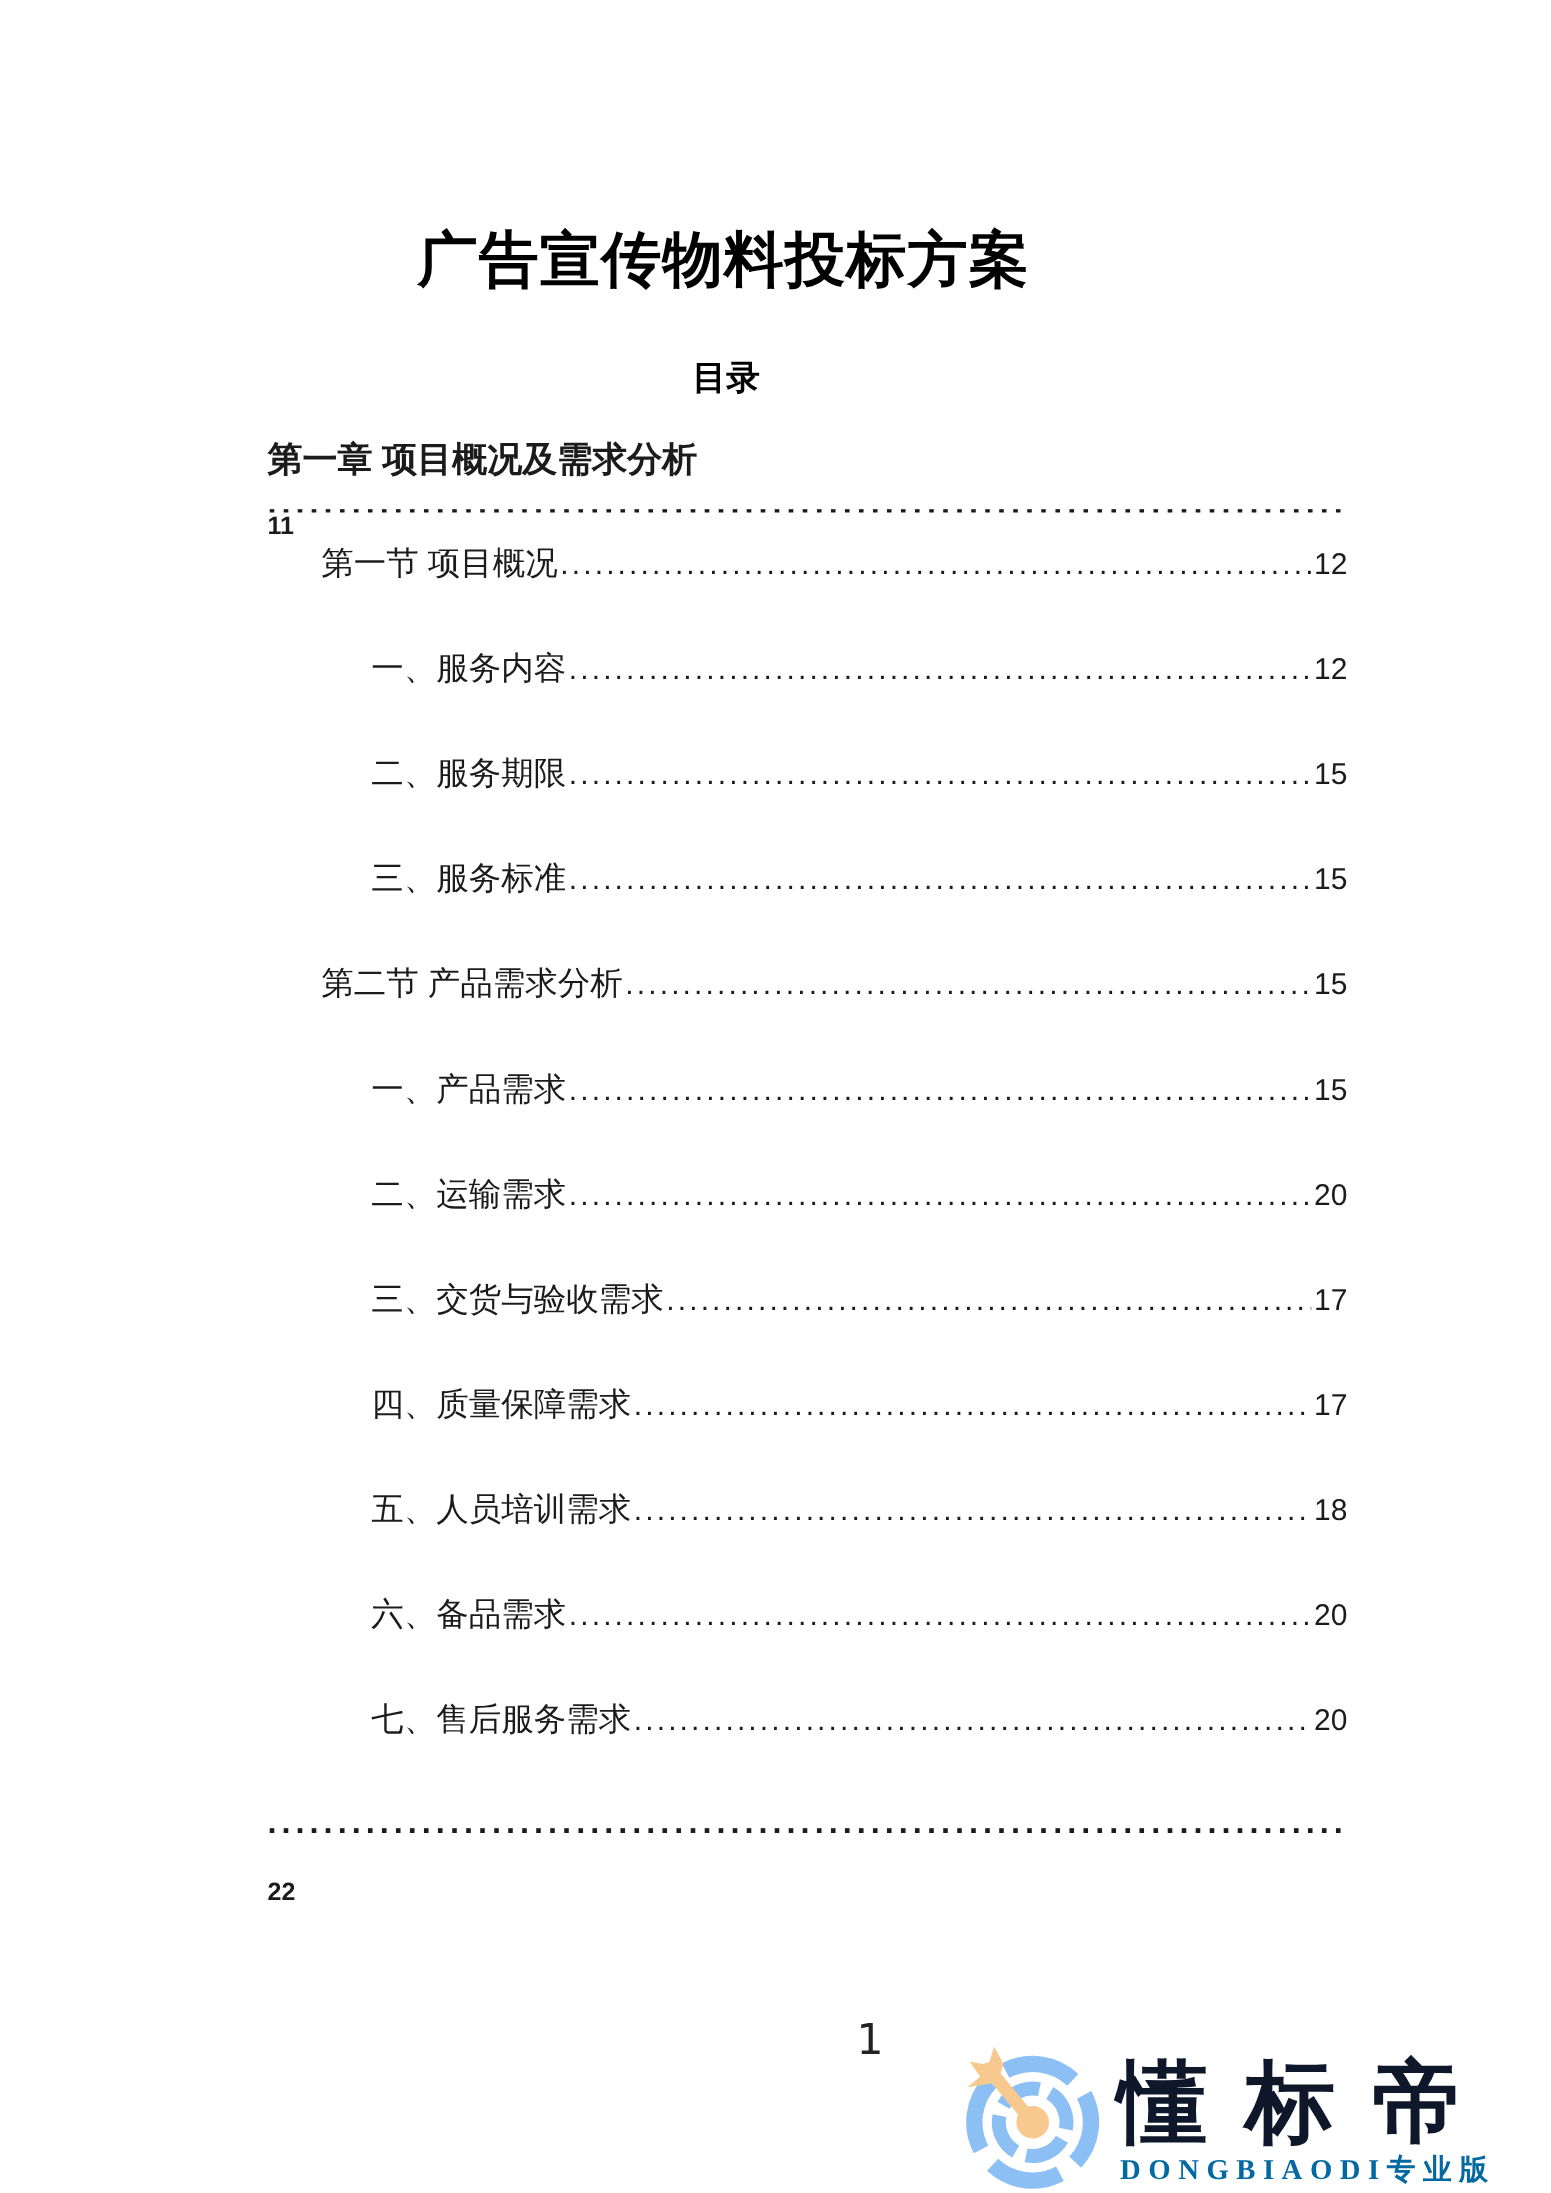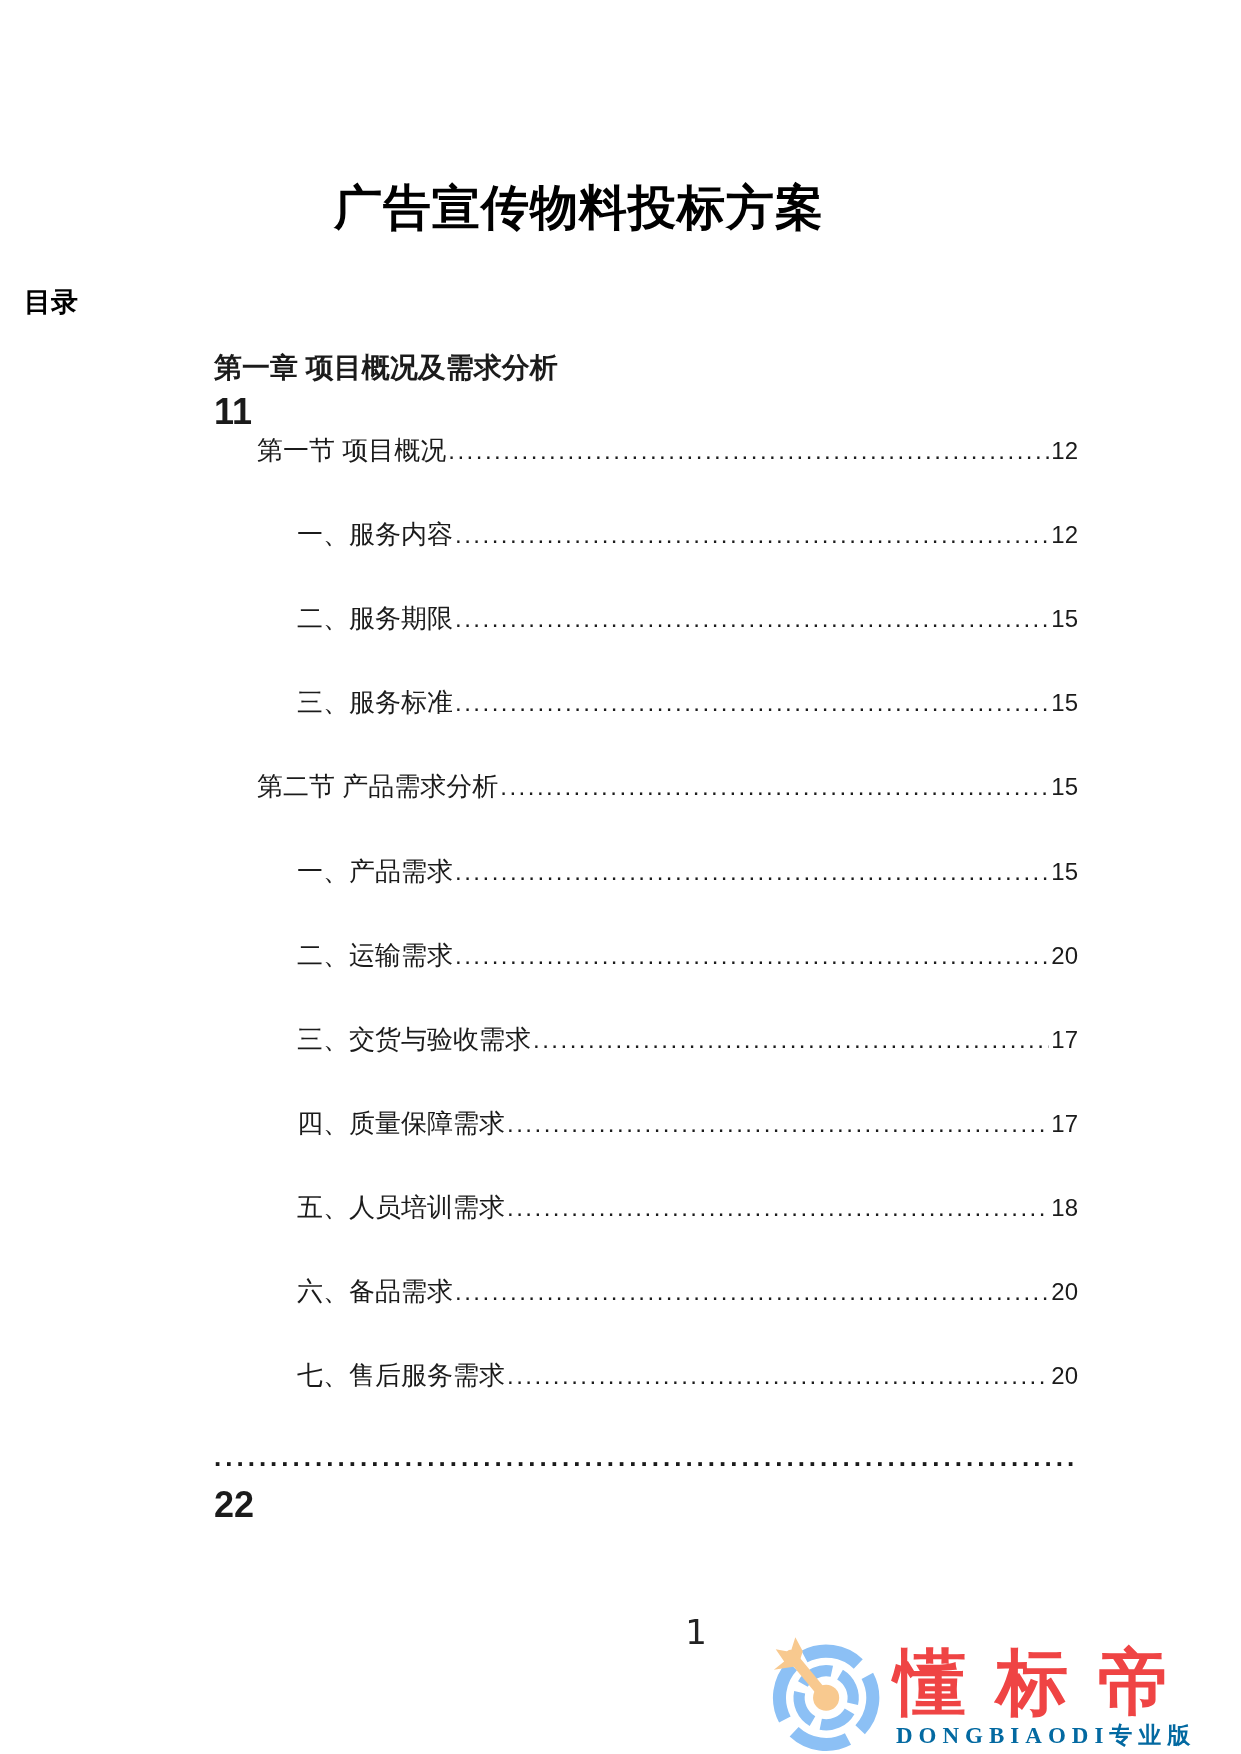--- a/index.html
+++ b/index.html
@@ -14,20 +14,21 @@
   }
   .doc-title{
     position:absolute;top:176px;left:0;width:1110px;
     text-align:center;
     font-size:48px;font-weight:700;
     letter-spacing:1px;
     color:#000;
   }
   .toc-heading{
     position:absolute;top:284px;left:0;width:1114px;
+    text-align:center;
     font-size:27px;font-weight:700;
     color:#000;
   }
   .toc{
     position:absolute;top:349px;left:188px;width:866px;
   }
   .toc-row{
     height:84.1px;
     display:flex;align-items:baseline;
     white-space:nowrap;
@@ -39,21 +40,21 @@
     margin:0 2px;
   }
   .toc-row .pageno{flex:0 0 auto;text-align:right;}
   .toc-row.chapter{font-size:28px;font-weight:700;flex-direction:column;}
   .toc-row.chapter .leader{letter-spacing:4px;font-size:26px;}
   .toc-row.section,.toc-row.item{font-size:26px;font-weight:400;}
   .toc-row.section .leader,.toc-row.item .leader{letter-spacing:2.5px;font-size:24px;}
   .toc-row.section .label{padding-left:45px;}
   .toc-row.item .label{padding-left:85px;}
   .toc-row .pageno{font-size:24px;}
-  .toc-row.chapter .pageno{font-weight:700;font-size:36px;}
+  .toc-row.chapter .pageno{font-weight:700;font-size:20px;}
   .footer-pagenum{
     position:absolute;top:1612px;left:652px;width:40px;
     text-align:center;
     font-size:34px;
     font-family:"DejaVu Sans","Liberation Sans",sans-serif;
     color:#222;
   }
   .brand{position:absolute;left:740px;top:1630px;width:430px;height:124px;}
   .brand-icon{position:absolute;left:8px;top:6px;}
   .brand-cn{
@@ -157,17 +158,17 @@
       <g transform="rotate(-28 58 66)">
         <circle cx="58" cy="66" r="50" fill="none" stroke="#8cc0f5" stroke-width="14" stroke-dasharray="62 16.5"></circle>
       </g>
       <g transform="rotate(30 58 66)">
         <circle cx="58" cy="66" r="29" fill="none" stroke="#8cc0f5" stroke-width="12" stroke-dasharray="36 9.55"></circle>
       </g>
       <path d="M2,36 L13,27 L4,14 L20,17 L25,1 L33,16 L28,32 Z" fill="#f8c98f"></path>
       <line x1="20" y1="20" x2="58" y2="66" stroke="#f8c98f" stroke-width="11" stroke-linecap="round"></line>
       <circle cx="58" cy="66" r="14" fill="#f8c98f"></circle>
     </svg>
-    <div class="brand-cn" style="color: #ef4444;">懂标帝</div>
+    <div class="brand-cn" style="color: #0f172a;">懂标帝</div>
     <div class="brand-en" style="color: #0369a1; font-family: Liberation Serif, serif;">DONGBIAODI专业版</div>
   </div>
 
 </div>
 
 </body></html>

